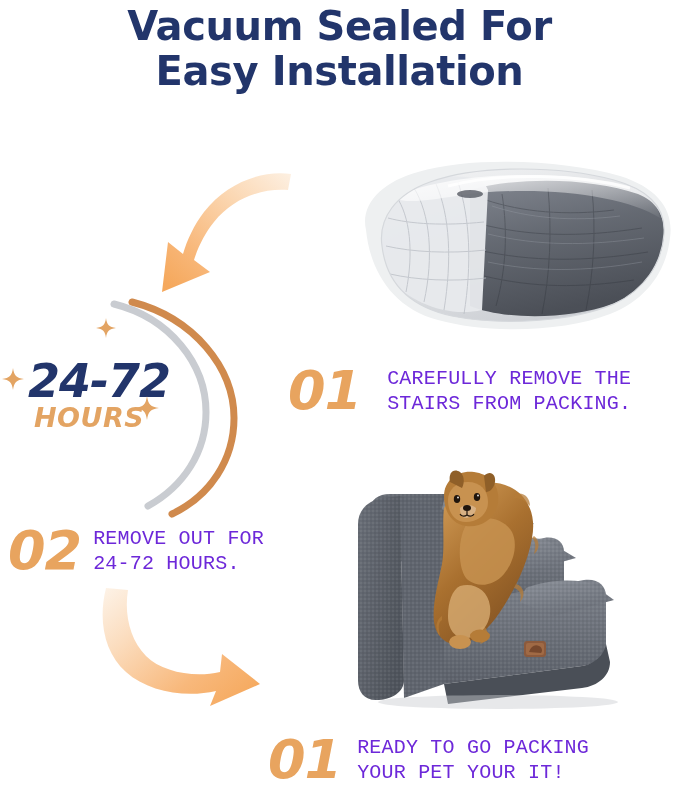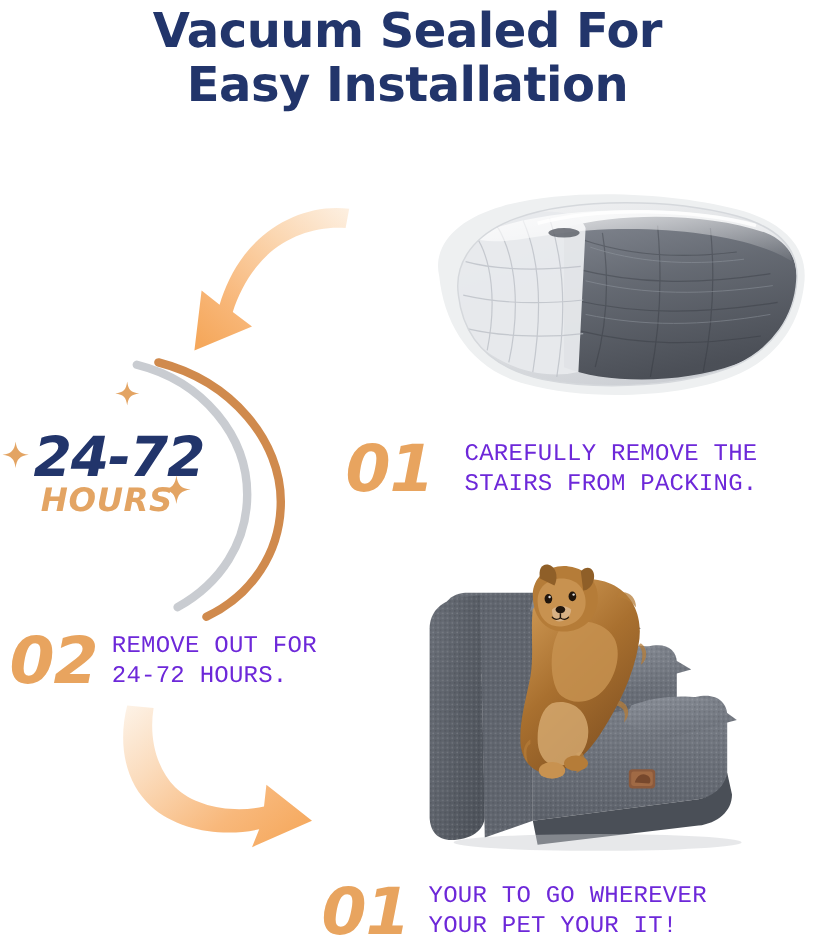--- a/index.html
+++ b/index.html
@@ -437,18 +437,18 @@
     <span class="step-num">02</span>
     <span class="step-text">
       <span class="tline">REMOVE OUT FOR</span>
       <span class="tline">24-72 HOURS.</span>
     </span>
   </div>
 
   <div class="step" id="step3">
     <span class="step-num">01</span>
     <span class="step-text">
-      <span class="tline">YOUR TO GO WHEREVER</span>
+      <span class="tline">READY TO GO PACKING</span>
       <span class="tline">YOUR PET YOUR IT!</span>
     </span>
   </div>
 
 </div>
 
 </body></html>

